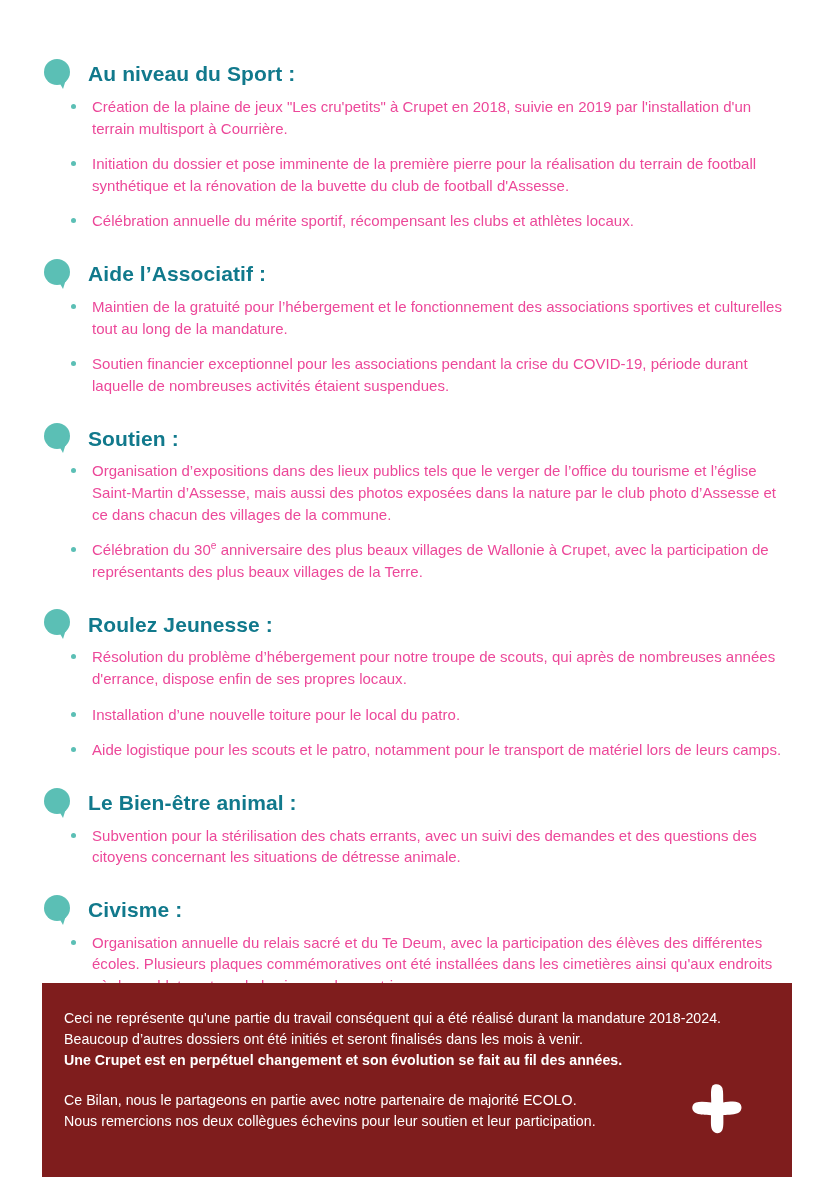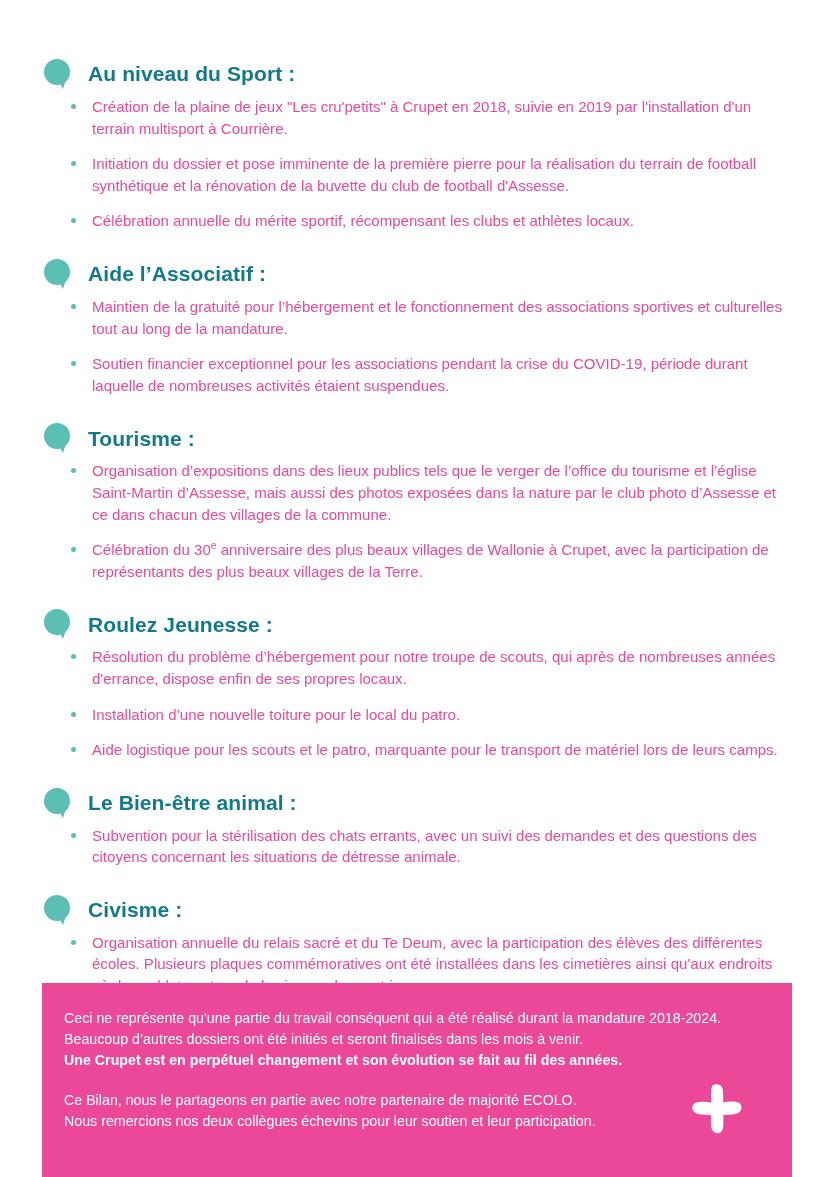--- a/index.html
+++ b/index.html
@@ -84,21 +84,21 @@
   
   .section + .section { margin-top: 26px; }
 
   
   .footer-panel {
     position: absolute;
     left: 42px;
     top: 983px;
     width: 750px;
     height: 194px;
-    background: #ec4899;
+    background: #7f1d1d;
     box-sizing: border-box;
     padding: 25px 22px 0 22px;
     overflow: hidden;
   }
   .footer-text {
     color: #ffffff;
     font-size: 14.2px;
     line-height: 1.48;
     letter-spacing: 0.02px;
     position: relative;
@@ -158,42 +158,42 @@
     </div>
 
     <div class="section">
       <div class="section-head">
         <span class="bubble-icon">
           <svg width="32" height="32" viewBox="0 0 32 32" aria-hidden="true">
             <circle cx="15" cy="14" r="13" fill="#5BBFB5"></circle>
             <path d="M17 24 L21 31 L23.5 23 Z" fill="#5BBFB5"></path>
           </svg>
         </span>
-        <span class="section-title">Tourisme :</span>
+        <span class="section-title">Soutien :</span>
       </div>
       <ul class="bullets">
         <li>Organisation d’expositions dans des lieux publics tels que le verger de l’office du tourisme et l’église Saint-Martin d’Assesse, mais aussi des photos exposées dans la nature par le club photo d’Assesse et ce  dans chacun des villages de la commune.</li>
         <li id="tourisme-b3">Célébration du 30<span class="sup">e</span> anniversaire des plus beaux villages de Wallonie à Crupet, avec la participation de représentants des plus beaux villages de la Terre.</li>
       </ul>
     </div>
 
     <div class="section">
       <div class="section-head">
         <span class="bubble-icon">
           <svg width="32" height="32" viewBox="0 0 32 32" aria-hidden="true">
             <circle cx="15" cy="14" r="13" fill="#5BBFB5"></circle>
             <path d="M17 24 L21 31 L23.5 23 Z" fill="#5BBFB5"></path>
           </svg>
         </span>
         <span class="section-title">Roulez Jeunesse :</span>
       </div>
       <ul class="bullets">
         <li>Résolution du problème d’hébergement pour notre troupe de scouts, qui après de nombreuses années d'errance, dispose enfin de ses propres locaux.</li>
         <li>Installation d’une nouvelle toiture pour le local du patro.</li>
-        <li>Aide logistique pour les scouts et le patro, marquante pour le transport de matériel lors de leurs camps.</li>
+        <li>Aide logistique pour les scouts et le patro, notamment pour le transport de matériel lors de leurs camps.</li>
       </ul>
     </div>
 
     <div class="section">
       <div class="section-head">
         <span class="bubble-icon">
           <svg width="32" height="32" viewBox="0 0 32 32" aria-hidden="true">
             <circle cx="15" cy="14" r="13" fill="#5BBFB5"></circle>
             <path d="M17 24 L21 31 L23.5 23 Z" fill="#5BBFB5"></path>
           </svg>

